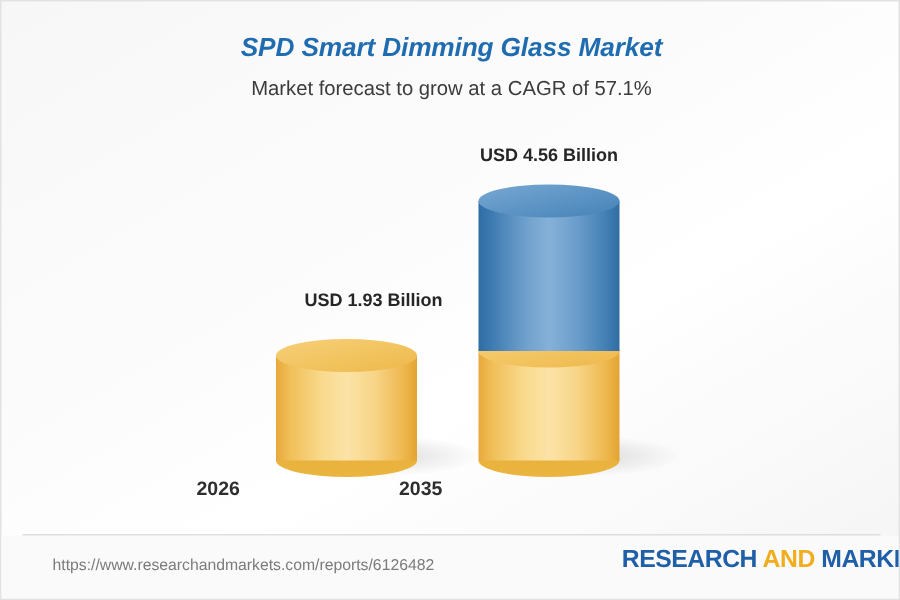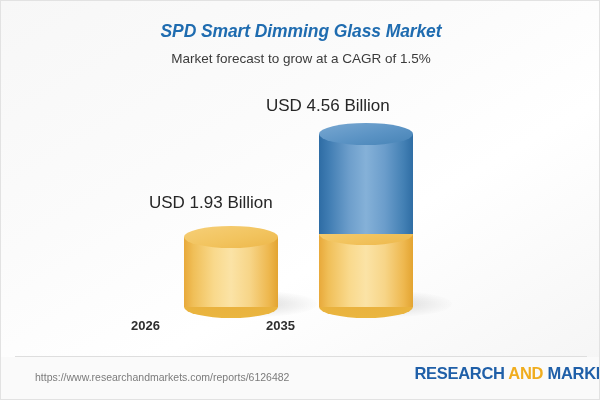--- a/index.html
+++ b/index.html
@@ -50,23 +50,23 @@
     left: 0;
     top: 0;
     width: 600px;
     height: 355px;
   }
   .bar-group { position: absolute; }
 
   .value-label {
     position: absolute;
     width: 200px;
-    text-align: left;
-    font-size: 17px;
-    font-weight: normal;
+    text-align: center;
+    font-size: 12px;
+    font-weight: bold;
     color: #262626;
     white-space: nowrap;
   }
   .cat-label {
     position: absolute;
     width: 200px;
     font-size: 13px;
     font-weight: bold;
     color: #2e2e2e;
   }
@@ -172,21 +172,21 @@
     letter-spacing: 0.25px;
     white-space: nowrap;
   }
 </style>
 </head>
 <body>
 
 <div id="page">
 
   <div id="chart-title">SPD Smart Dimming Glass Market</div>
-  <div id="chart-subtitle">Market forecast to grow at a CAGR of 1.5%</div>
+  <div id="chart-subtitle">Market forecast to grow at a CAGR of 57.1%</div>
 
   <div id="plot">
 
     <div class="bar-group">
 
       <div class="value-label" style="left:148px; top:192px;">USD 1.93 Billion</div>
 
       <div class="shadow" style="left:196px; top:290px; width:120px; height:26px;"></div>
 
       <div class="cyl" style="left:183px; top:225px; width:94px; height:92px;">

